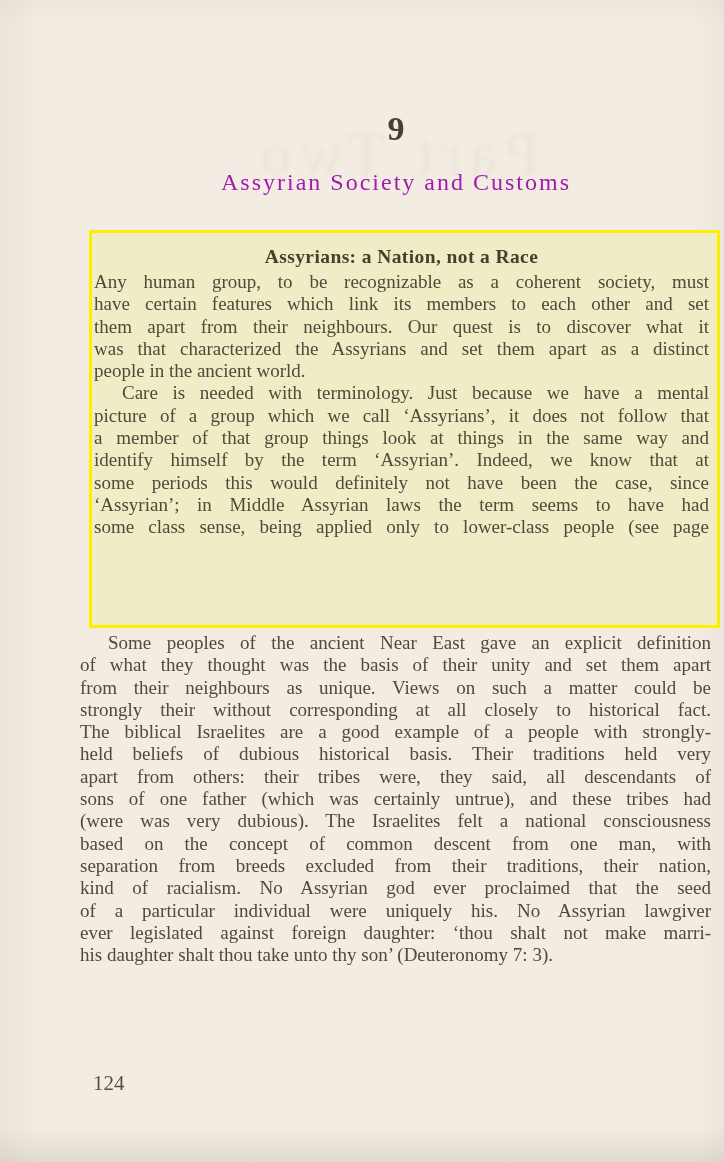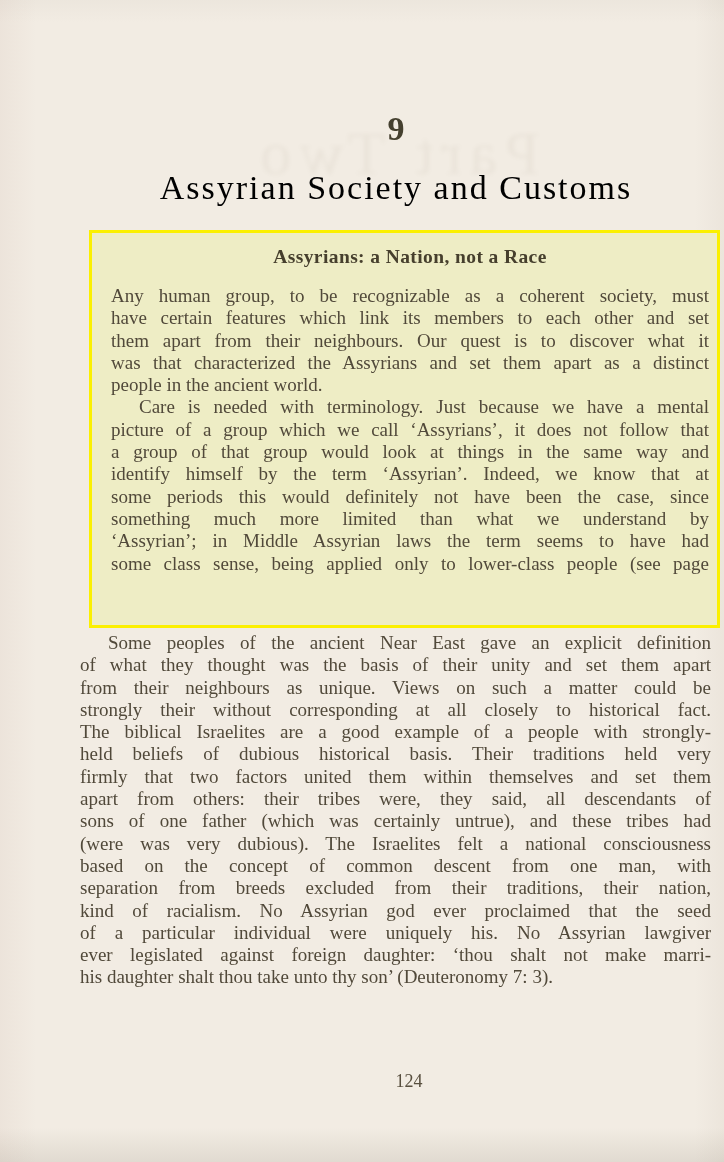--- a/index.html
+++ b/index.html
@@ -23,45 +23,45 @@
     text-align:center;font-size:62px;letter-spacing:8px;
     color:#7c6c54;opacity:.06;transform:scaleX(-1);filter:blur(2px);
     pointer-events:none;
   }
   .chapter-number{
     position:absolute;top:110px;left:80px;width:632px;
     text-align:center;font-size:34px;font-weight:bold;color:#45402f;
   }
   .chapter-title{
     position:absolute;top:169px;left:46px;width:700px;
-    text-align:center;font-size:34px;letter-spacing:2px;color:#000000;
+    text-align:center;font-size:24px;letter-spacing:2px;color:#a21caf;
   }
   .chapter-title{left:80px;width:632px;}
   .highlight-box{
     position:absolute;left:89px;top:230px;width:631px;height:398px;
     box-sizing:border-box;
     border:3px solid var(--highlight-border,#fbf000);
     background:var(--highlight-fill,#eeedc5);
-    padding:12px 8px 0 19px;
+    padding:12px 8px 0 2px;
   }
   .box-heading{
     text-align:center;font-size:19.5px;font-weight:bold;
     letter-spacing:.4px;color:#463f2d;line-height:24px;
   }
-  .box-body{margin-top:16px;}
+  .box-body{margin-top:2px;}
   .line{
     font-size:19px;line-height:22.3px;
     text-align:justify;text-align-last:justify;
   }
   .line.last{text-align-last:left;}
   .para.indent .line:first-child{text-indent:28px;}
   .body-text{position:absolute;left:80px;top:632px;width:631px;}
   .page-number{
     position:absolute;top:1071px;left:93px;width:632px;
-    text-align:center;font-size:18px;color:#584f3f;
+    text-align:left;font-size:21px;color:#584f3f;
   }
 </style>
 </head>
 <body>
 
 <div class="page">
 
   <div class="show-through">Part Two</div>
 
   <div class="chapter-number">9</div>
@@ -74,39 +74,37 @@
         <div class="para">
           <div class="line">Any human group, to be recognizable as a coherent society, must</div>
           <div class="line">have certain features which link its members to each other and set</div>
           <div class="line">them apart from their neighbours. Our quest is to discover what it</div>
           <div class="line">was that characterized the Assyrians and set them apart as a distinct</div>
           <div class="line last">people in the ancient world.</div>
         </div>
         <div class="para indent">
           <div class="line">Care is needed with terminology. Just because we have a mental</div>
           <div class="line">picture of a group which we call ‘Assyrians’, it does not follow that</div>
-          <div class="line">a group of that group would look at things in the same way and</div>
+          <div class="line">a member of that group things look at things in the same way and</div>
           <div class="line">identify himself by the term ‘Assyrian’. Indeed, we know that at</div>
           <div class="line">some periods this would definitely not have been the case, since</div>
-          <div class="line">something much more limited than what we understand by</div>
           <div class="line">‘Assyrian’; in Middle Assyrian laws the term seems to have had</div>
           <div class="line">some class sense, being applied only to lower-class people (see page</div>
         </div>
       </div>
   </div>
 
   <div class="body-text">
       <div class="para indent">
         <div class="line">Some peoples of the ancient Near East gave an explicit definition</div>
         <div class="line">of what they thought was the basis of their unity and set them apart</div>
         <div class="line">from their neighbours as unique. Views on such a matter could be</div>
         <div class="line">strongly their without corresponding at all closely to historical fact.</div>
         <div class="line">The biblical Israelites are a good example of a people with strongly-</div>
         <div class="line">held beliefs of dubious historical basis. Their traditions held very</div>
-        <div class="line">firmly that two factors united them within themselves and set them</div>
         <div class="line">apart from others: their tribes were, they said, all descendants of</div>
         <div class="line">sons of one father (which was certainly untrue), and these tribes had</div>
         <div class="line">(were was very dubious). The Israelites felt a national consciousness</div>
         <div class="line">based on the concept of common descent from one man, with</div>
         <div class="line">separation from breeds excluded from their traditions, their nation,</div>
         <div class="line">kind of racialism. No Assyrian god ever proclaimed that the seed</div>
         <div class="line">of a particular individual were uniquely his. No Assyrian lawgiver</div>
         <div class="line">ever legislated against foreign daughter: ‘thou shalt not make marri-</div>
         <div class="line last">his daughter shalt thou take unto thy son’ (Deuteronomy 7: 3).</div>
       </div>

